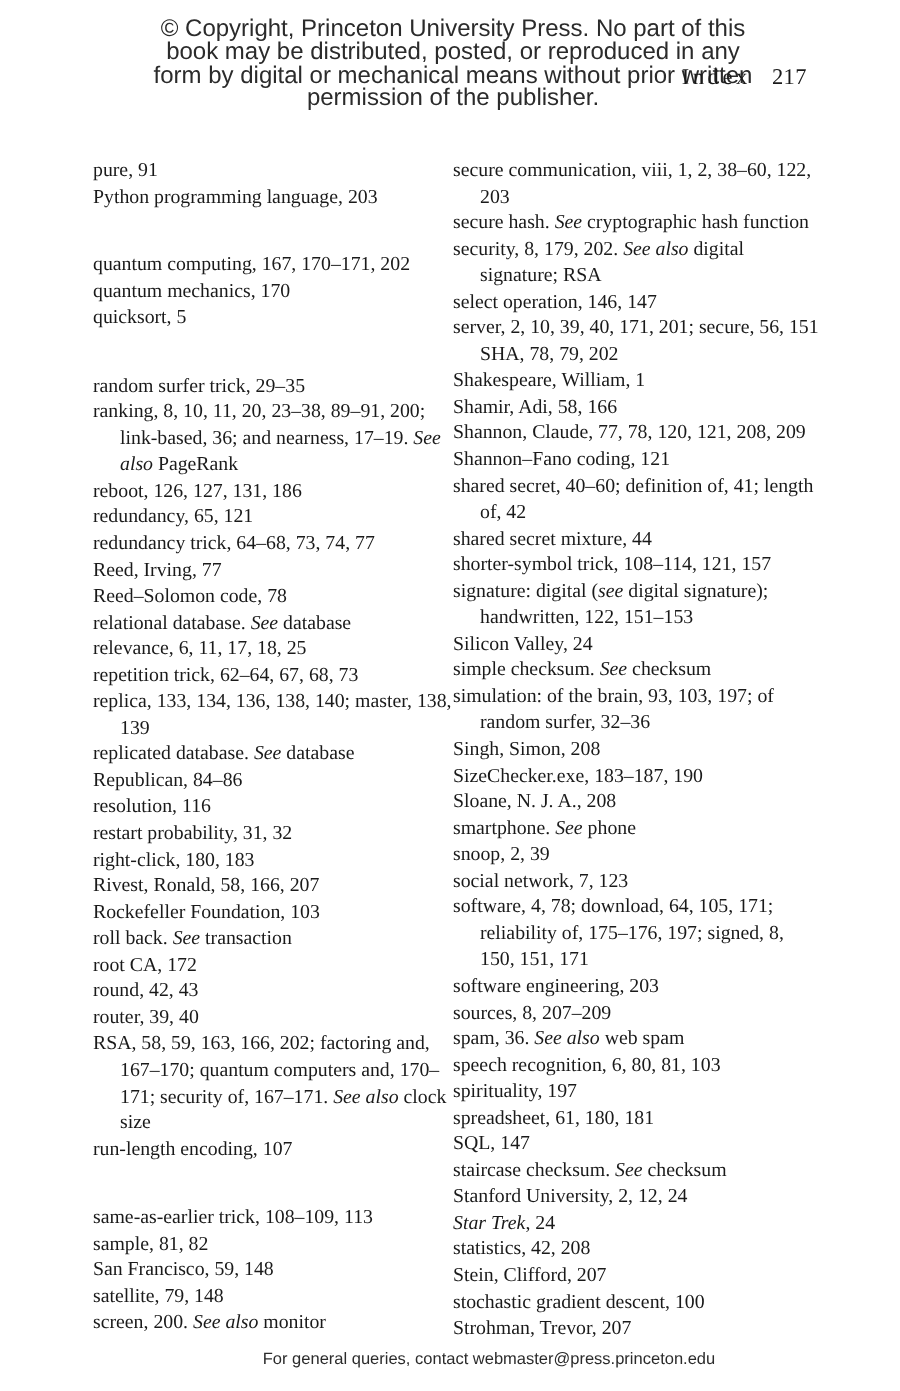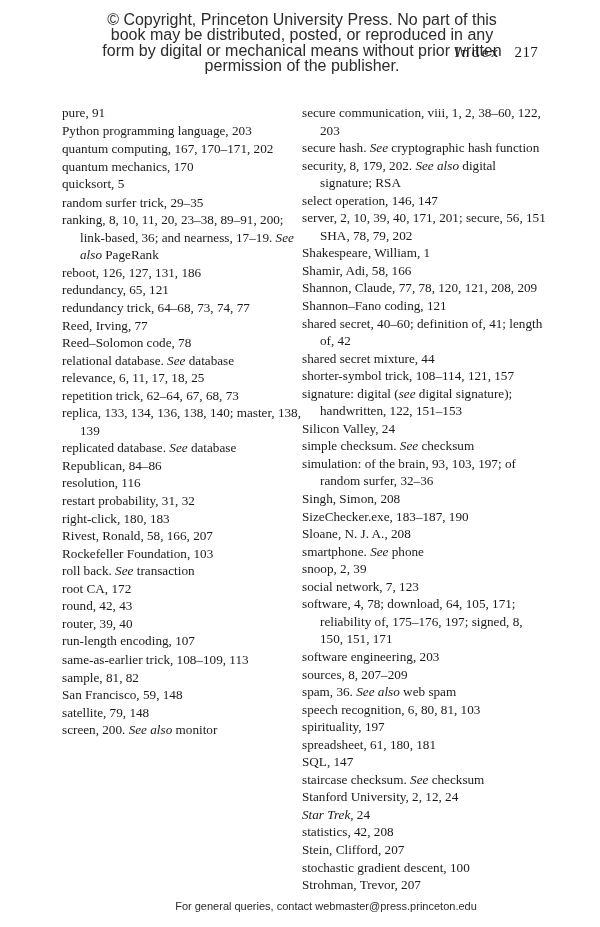--- a/index.html
+++ b/index.html
@@ -65,21 +65,21 @@
   .col-right { left: 302px; width: 246px; }
 
   .entry {
     margin: 0;
     padding: 0;
     text-indent: 0;
     padding-left: 18px;
     text-indent: -18px;
   }
   .entry.spacer-before {
-    margin-top: 1px;
+    margin-top: 28px;
   }
   .entry i {
   }
 
   
   .footer {
     position: absolute;
     left: 0;
     top: 900px;
     width: 600px;
@@ -123,20 +123,21 @@
         <p class="entry">Republican, 84–86</p>
         <p class="entry">resolution, 116</p>
         <p class="entry">restart probability, 31, 32</p>
         <p class="entry">right-click, 180, 183</p>
         <p class="entry">Rivest, Ronald, 58, 166, 207</p>
         <p class="entry">Rockefeller Foundation, 103</p>
         <p class="entry">roll back. <i>See</i> transaction</p>
         <p class="entry">root CA, 172</p>
         <p class="entry">round, 42, 43</p>
         <p class="entry">router, 39, 40</p>
+        <p class="entry">RSA, 58, 59, 163, 166, 202; factoring and, 167–170; quantum computers and, 170–171; security of, 167–171. <i>See also</i> clock size</p>
         <p class="entry">run-length encoding, 107</p>
         <p class="entry spacer-before">same-as-earlier trick, 108–109, 113</p>
         <p class="entry">sample, 81, 82</p>
         <p class="entry">San Francisco, 59, 148</p>
         <p class="entry">satellite, 79, 148</p>
         <p class="entry">screen, 200. <i>See also</i> monitor</p>
       </div>
     <div class="col col-right" id="col-right">
         <p class="entry">secure communication, viii, 1, 2, 38–60, 122, 203</p>
         <p class="entry">secure hash. <i>See</i> cryptographic hash function</p>

